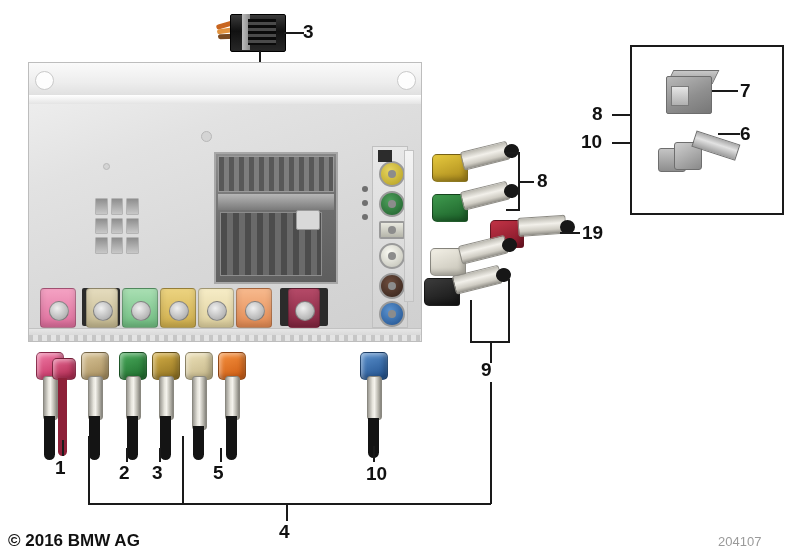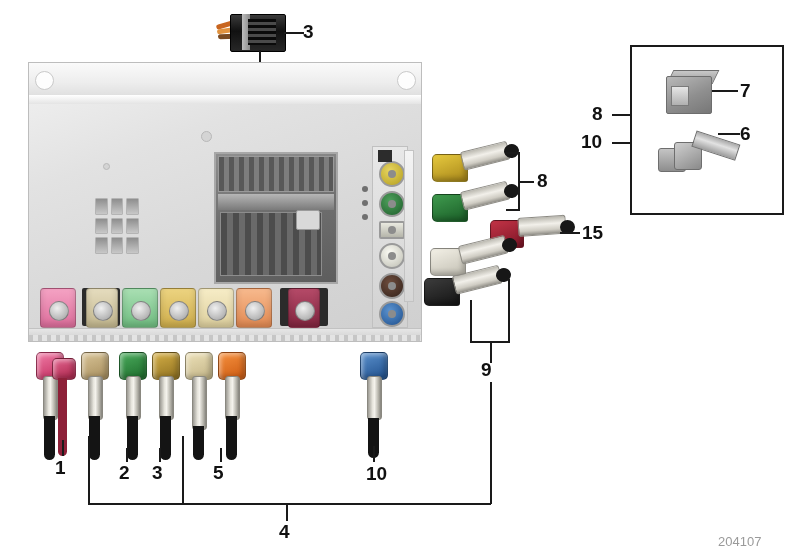--- a/index.html
+++ b/index.html
@@ -296,21 +296,21 @@
   <div class="ldr h" style="left:506px;top:209px;width:14px;"></div>
   <div class="ldr h" style="left:518px;top:181px;width:16px;"></div>
   <div class="lbl" style="left:537px;top:171px;">8</div>
 
   <div class="aplug" style="left:490px;top:214px;">
     <div class="ahood" style="background:linear-gradient(160deg,#c23346,#7d1526);width:32px;"></div>
     <div class="abar" style="left:28px;transform:rotate(-4deg);"></div>
     <div class="atip" style="left:70px;top:6px;transform:rotate(0deg);"></div>
   </div>
   <div class="ldr h" style="left:560px;top:232px;width:20px;"></div>
-  <div class="lbl" style="left:582px;top:223px;">15</div>
+  <div class="lbl" style="left:582px;top:223px;">19</div>
 
   <div class="aplug" style="left:430px;top:242px;">
     <div class="ahood" style="background:linear-gradient(160deg,#f3f0e6,#c3c0b4);"></div>
     <div class="abar"></div>
     <div class="atip"></div>
   </div>
   <div class="aplug" style="left:424px;top:272px;">
     <div class="ahood" style="background:linear-gradient(160deg,#3c3c3c,#141414);"></div>
     <div class="abar"></div>
     <div class="atip"></div>
@@ -340,15 +340,16 @@
 
   </div>
   <div class="ldr h" style="left:718px;top:133px;width:22px;"></div>
   <div class="lbl" style="left:740px;top:124px;">6</div>
 
   <div class="ldr h" style="left:612px;top:114px;width:20px;"></div>
   <div class="lbl" style="left:592px;top:104px;">8</div>
   <div class="ldr h" style="left:612px;top:142px;width:20px;"></div>
   <div class="lbl" style="left:581px;top:132px;">10</div>
 
+  <div class="copyright">© 2016 BMW AG</div>
   <div class="partno">204107</div>
 
 </div>
 
 </body></html>

